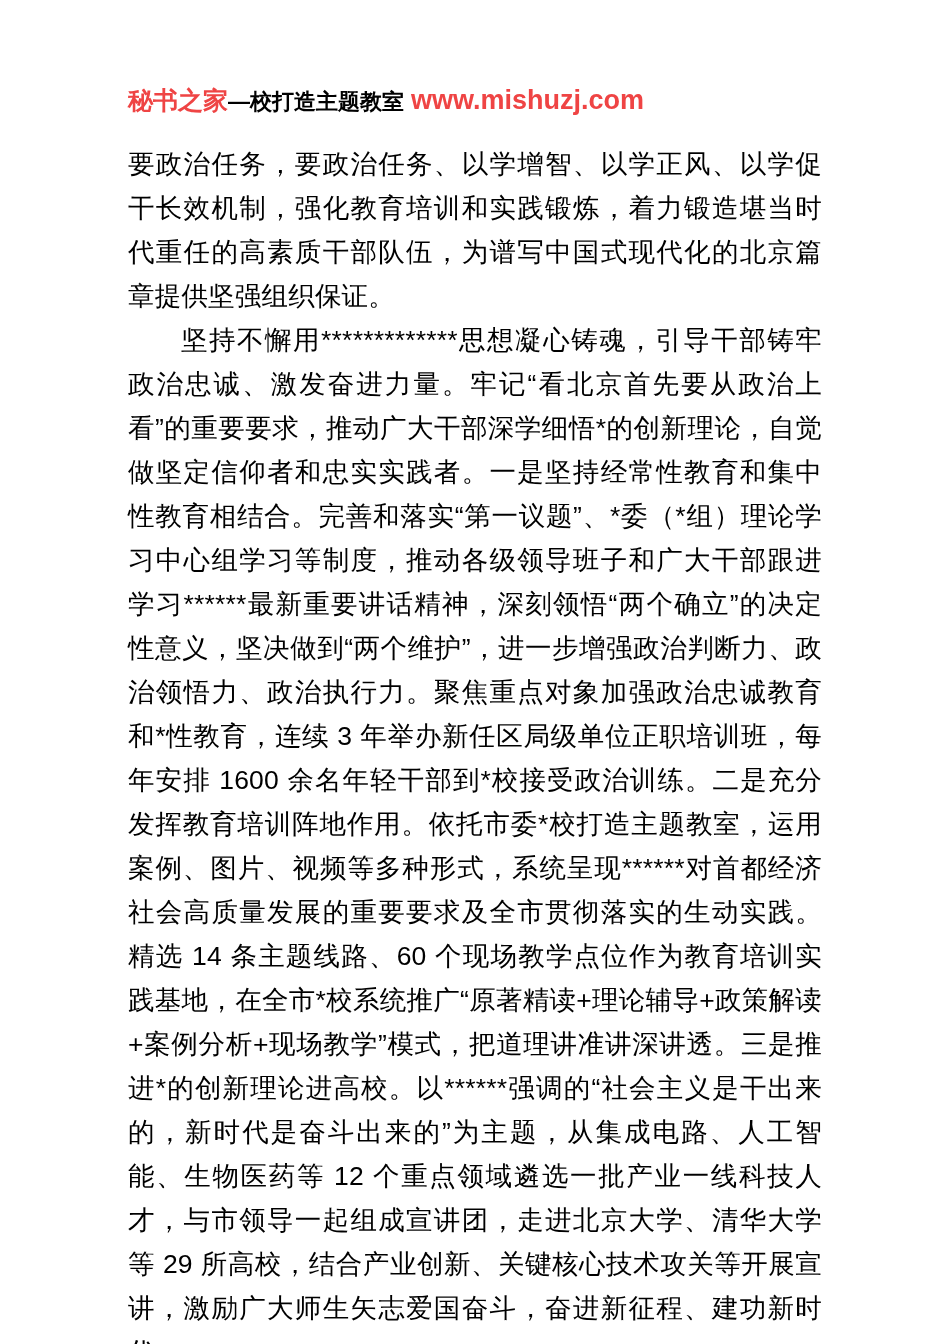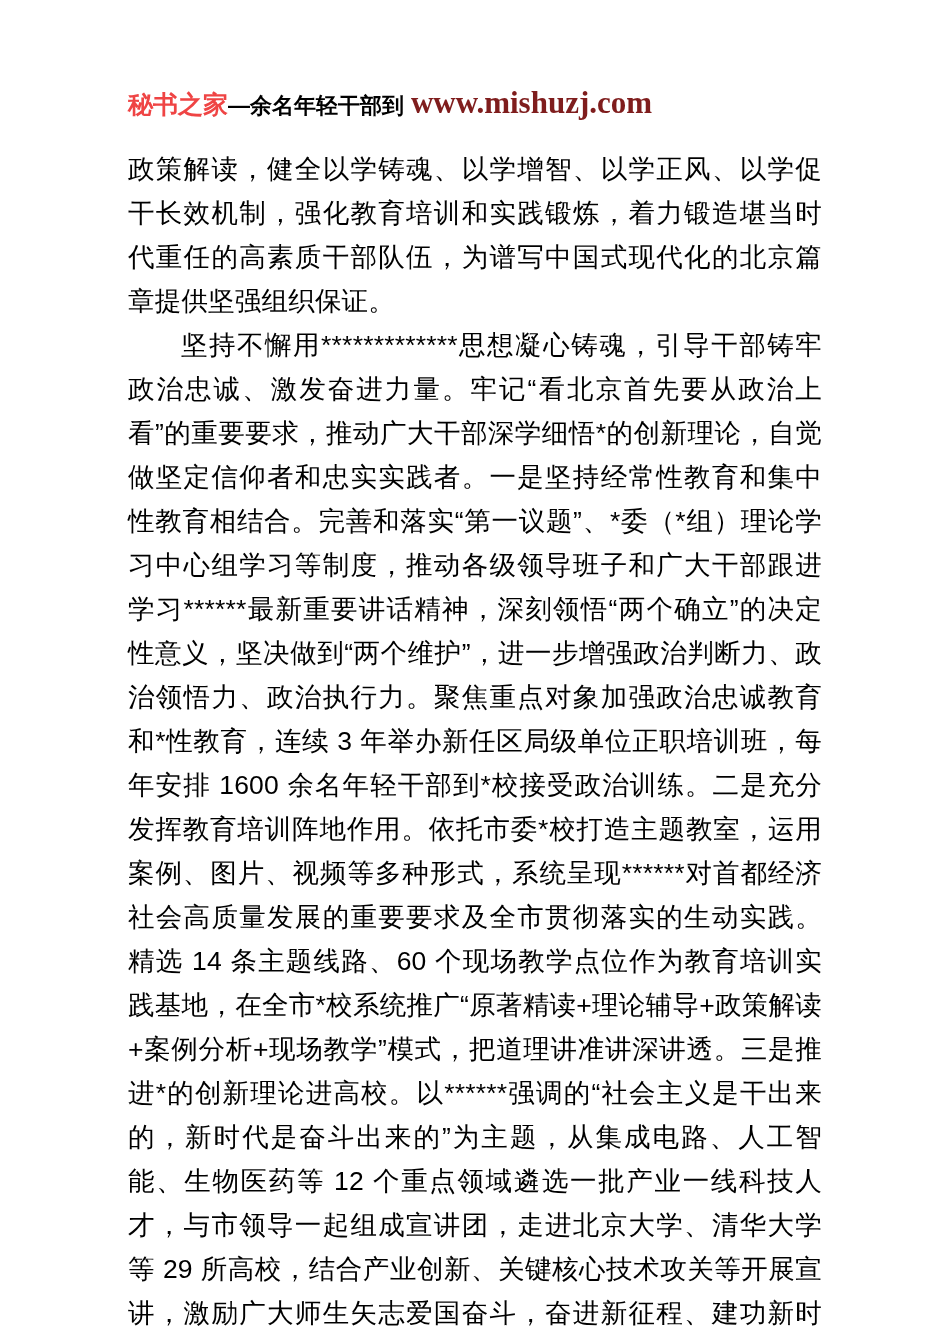--- a/index.html
+++ b/index.html
@@ -32,24 +32,24 @@
     color: #ef4444;
     font-weight: bold;
     font-family: "Liberation Serif", "DejaVu Serif", serif;
   }
   .wm-tag {
     color: #000000;
     font-weight: bold;
     font-size: 22px;
   }
   .wm-url {
-    color: #7f1d1d;
+    color: #ef4444;
     font-weight: bold;
-    font-size: 31px;
-    font-family: Liberation Serif, serif;
+    font-size: 27px;
+    font-family: Liberation Sans, sans-serif;
   }
   .doc-body {
     margin-top: 26px;
   }
   p.para {
     margin: 0;
     font-size: 26.5px;
     line-height: 44px;
     text-align: justify;
     text-justify: inter-ideograph;
@@ -59,22 +59,22 @@
   p.indent {
     text-indent: 2em;
   }
 </style>
 </head>
 <body>
 
 <div class="page">
 
   <div class="watermark">
-    <span class="wm-brand">秘书之家</span><span class="wm-tag">—余名年轻干部到</span> <span class="wm-url">www.mishuzj.com</span>
+    <span class="wm-brand">秘书之家</span><span class="wm-tag">—校打造主题教室</span> <span class="wm-url">www.mishuzj.com</span>
   </div>
 
   <div class="doc-body">
-    <p class="para">政策解读，健全以学铸魂、以学增智、以学正风、以学促干长效机制，强化教育培训和实践锻炼，着力锻造堪当时代重任的高素质干部队伍，为谱写中国式现代化的北京篇章提供坚强组织保证。</p>
+    <p class="para">要政治任务，要政治任务、以学增智、以学正风、以学促干长效机制，强化教育培训和实践锻炼，着力锻造堪当时代重任的高素质干部队伍，为谱写中国式现代化的北京篇章提供坚强组织保证。</p>
     <p class="para indent">坚持不懈用*************思想凝心铸魂，引导干部铸牢政治忠诚、激发奋进力量。牢记“看北京首先要从政治上看”的重要要求，推动广大干部深学细悟*的创新理论，自觉做坚定信仰者和忠实实践者。一是坚持经常性教育和集中性教育相结合。完善和落实“第一议题”、*委（*组）理论学习中心组学习等制度，推动各级领导班子和广大干部跟进学习******最新重要讲话精神，深刻领悟“两个确立”的决定性意义，坚决做到“两个维护”，进一步增强政治判断力、政治领悟力、政治执行力。聚焦重点对象加强政治忠诚教育和*性教育，连续 3 年举办新任区局级单位正职培训班，每年安排 1600 余名年轻干部到*校接受政治训练。二是充分发挥教育培训阵地作用。依托市委*校打造主题教室，运用案例、图片、视频等多种形式，系统呈现******对首都经济社会高质量发展的重要要求及全市贯彻落实的生动实践。精选 14 条主题线路、60 个现场教学点位作为教育培训实践基地，在全市*校系统推广“原著精读+理论辅导+政策解读+案例分析+现场教学”模式，把道理讲准讲深讲透。三是推进*的创新理论进高校。以******强调的“社会主义是干出来的，新时代是奋斗出来的”为主题，从集成电路、人工智能、生物医药等 12 个重点领域遴选一批产业一线科技人才，与市领导一起组成宣讲团，走进北京大学、清华大学等 29 所高校，结合产业创新、关键核心技术攻关等开展宣讲，激励广大师生矢志爱国奋斗，奋进新征程、建功新时代。</p>
 
   </div>
 
 </div>
 
 </body></html>

